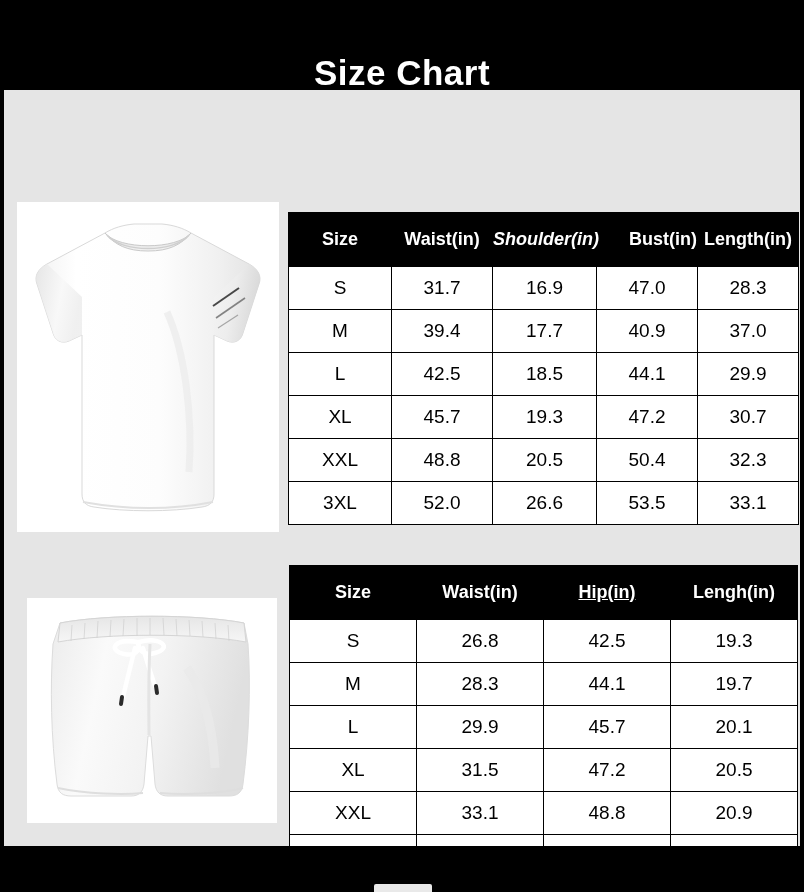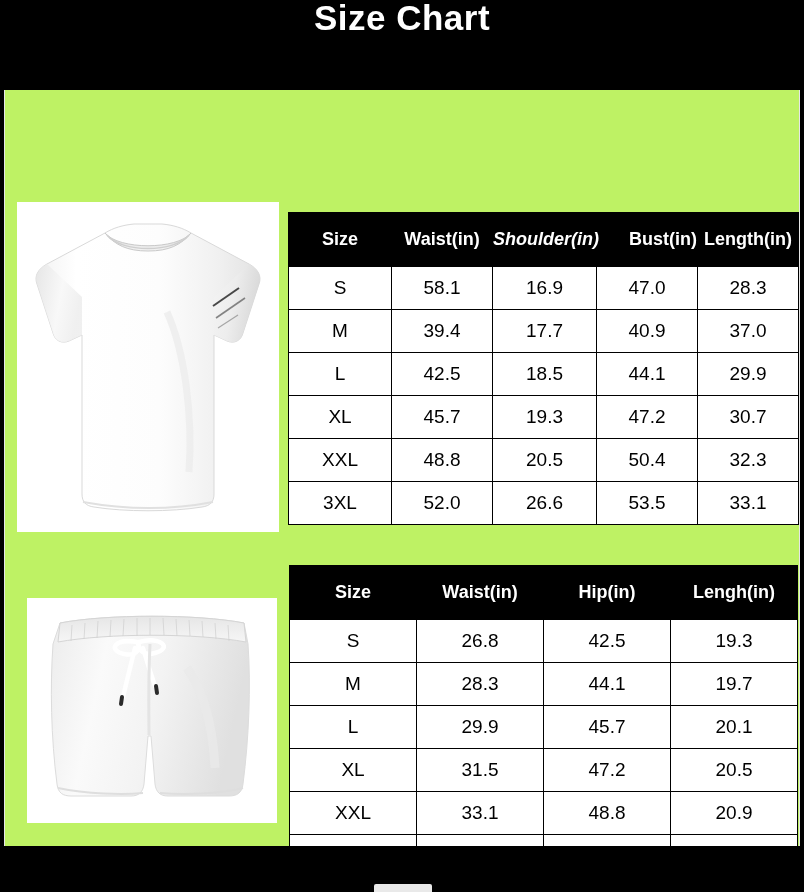--- a/index.html
+++ b/index.html
@@ -22,39 +22,39 @@
 
   
   .title-band {
     position: absolute;
     left: 0;
     top: 0;
     width: 804px;
     height: 90px;
     background: #000000;
     display: flex;
-    align-items: flex-start;
+    align-items: flex-end;
     justify-content: center;
   }
   .title-text {
     color: #ffffff;
     font-size: 35px;
     font-weight: bold;
     letter-spacing: 0.5px;
     line-height: 1;
   }
 
   
   .sheet {
     position: absolute;
     left: 4px;
     top: 90px;
     width: 796px;
     height: 756px;
-    background: #bef264;
+    background: #e5e5e5;
     border-left: 1px solid #e6e6e6;
     border-right: 1px solid #e6e6e6;
     box-sizing: border-box;
   }
 
   
   .bottom-band {
     position: absolute;
     left: 0;
     top: 846px;
@@ -115,21 +115,21 @@
   #table-top .col-length  { width: 100px; }
 
   
   #table-bottom {
     left: 284px;
     top: 475px;
     width: 504px;
   }
   #table-bottom .col-size   { width: 126px; }
   #table-bottom .col-waist  { width: 126px; }
-  #table-bottom .col-hip    { width: 126px; }
+  #table-bottom .col-hip    { width: 126px; text-decoration: underline; }
   #table-bottom .col-length { width: 126px; }
 
   
   .product {
     position: absolute;
     background: #ffffff;
   }
   #tshirt-image {
     left: 12px;
     top: 112px;
@@ -279,21 +279,21 @@
           <th class="col-size">Size</th>
           <th class="col-waist">Waist(in)</th>
           <th class="col-should">Shoulder(in)</th>
           <th class="col-bust">Bust(in)</th>
           <th class="col-length">Length(in)</th>
         </tr>
       </thead>
       <tbody>
         <tr>
           <td>S</td>
-          <td>58.1</td>
+          <td>31.7</td>
           <td>16.9</td>
           <td>47.0</td>
           <td>28.3</td>
         </tr>
         <tr>
           <td>M</td>
           <td>39.4</td>
           <td>17.7</td>
           <td>40.9</td>
           <td>37.0</td>

